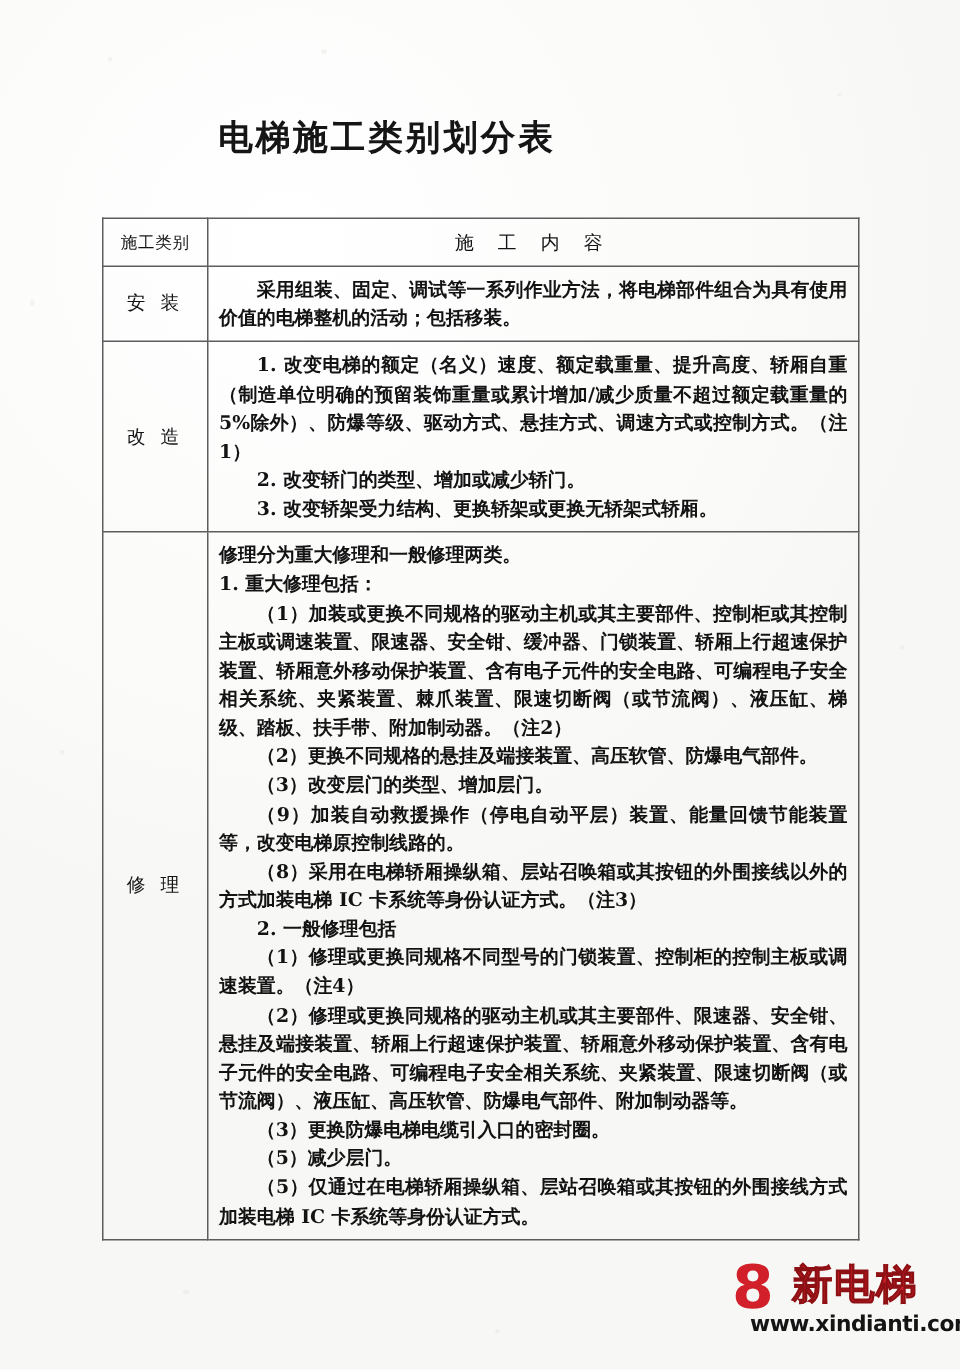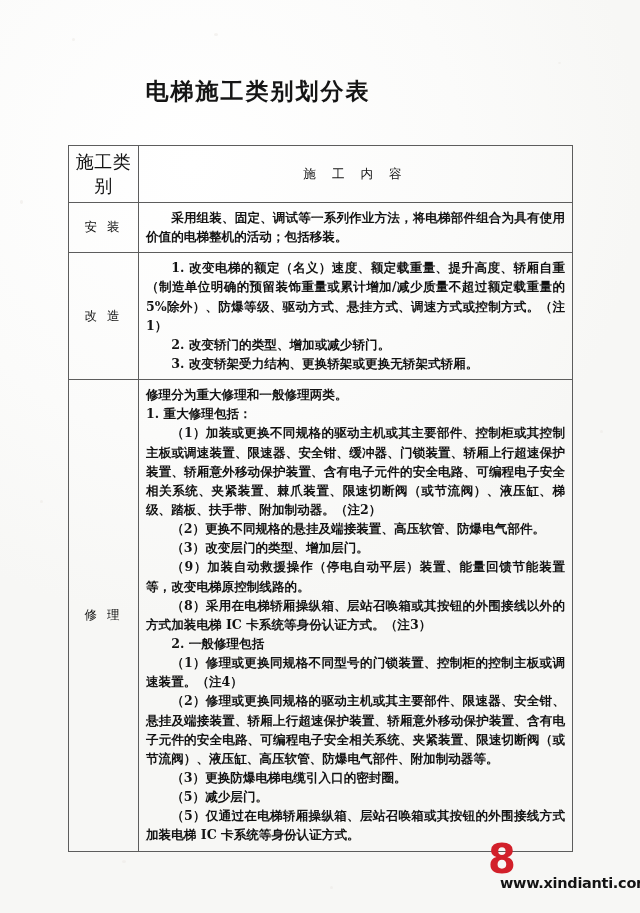--- a/index.html
+++ b/index.html
@@ -58,21 +58,21 @@
   .col-cat { width: 70px; }
   .col-con { width: 434px; }
 
   .cat-cell {
     text-align: center;
     font-size: 12.5px;
     letter-spacing: 3px;
     padding: 4px 2px;
     color: #141414;
   }
-  .cat-cell.hdr { letter-spacing: 0.5px; font-size: 18px; }
+  .cat-cell.hdr { letter-spacing: 0.5px; font-size: 11px; }
 
   .con-cell {
     padding: 5px 7px 6px 7px;
     font-size: 12.6px;
     line-height: 1.52;
     text-align: justify;
     text-justify: inter-ideograph;
   }
   .con-cell.hdr {
     text-align: center;
@@ -185,14 +185,15 @@
         <p class="p">（3）更换防爆电梯电缆引入口的密封圈。</p>
         <p class="p">（5）减少层门。</p>
         <p class="p">（5）仅通过在电梯轿厢操纵箱、层站召唤箱或其按钮的外围接线方式加装电梯 IC 卡系统等身份认证方式。</p>
       </td>
     </tr>
   </tbody>
 </table>
 
 <div class="watermark">
   <div class="wm-mark">8</div>
+  <div class="wm-cn">新电梯</div>
   <div class="wm-url">www.xindianti.com</div>
 </div>
 
 </body></html>

